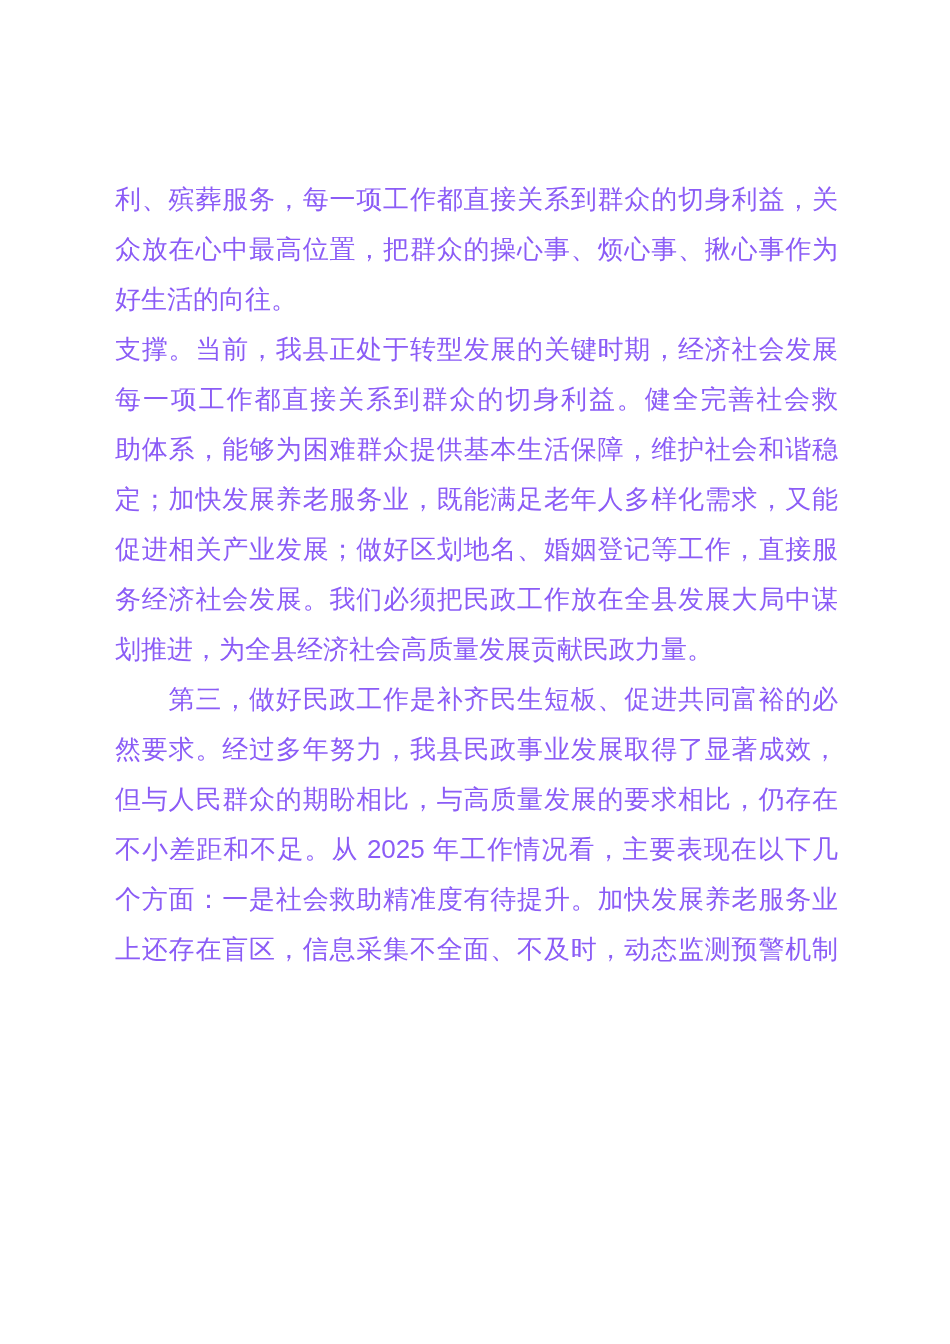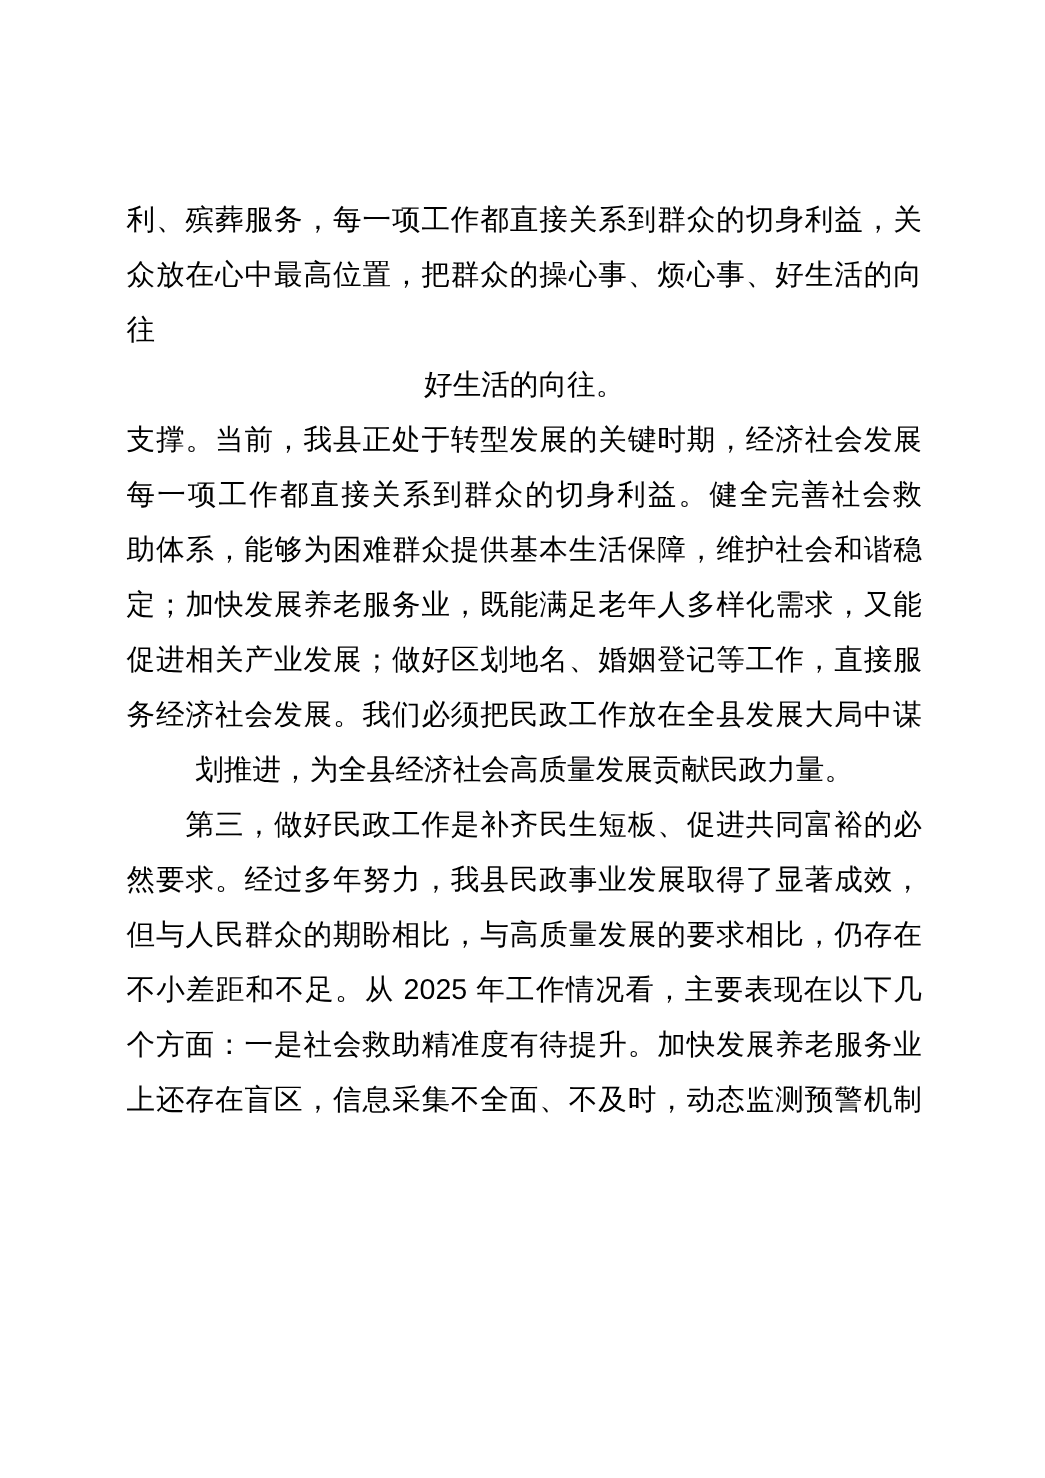--- a/index.html
+++ b/index.html
@@ -21,37 +21,37 @@
     position: absolute;
     left: 115px;
     top: 174px;
     width: 723px;
     font-size: 26px;
     line-height: 50px;
     color: #000000;
   }
   .paragraph { margin: 0; padding: 0; }
   .line {
-    text-align: center;
+    text-align: left;
     min-height: 50px;
   }
   .line.justify {
     text-align: justify;
     text-align-last: justify;
     text-justify: inter-character;
   }
 </style>
 </head>
 <body>
 
 <div class="page" style="background: rgb(255, 255, 255);">
-  <div class="text-block" style="color: #000000;">
+  <div class="text-block" style="color: #8b5cf6;">
       <div class="paragraph">
         <div class="line justify">利、殡葬服务，每一项工作都直接关系到群众的切身利益，关</div>
-        <div class="line justify">众放在心中最高位置，把群众的操心事、烦心事、好生活的向往</div>
+        <div class="line justify">众放在心中最高位置，把群众的操心事、烦心事、揪心事作为</div>
         <div class="line">好生活的向往。</div>
       </div>
       <div class="paragraph">
         <div class="line justify">支撑。当前，我县正处于转型发展的关键时期，经济社会发展</div>
         <div class="line justify">每一项工作都直接关系到群众的切身利益。健全完善社会救</div>
         <div class="line justify">助体系，能够为困难群众提供基本生活保障，维护社会和谐稳</div>
         <div class="line justify">定；加快发展养老服务业，既能满足老年人多样化需求，又能</div>
         <div class="line justify">促进相关产业发展；做好区划地名、婚姻登记等工作，直接服</div>
         <div class="line justify">务经济社会发展。我们必须把民政工作放在全县发展大局中谋</div>
         <div class="line">划推进，为全县经济社会高质量发展贡献民政力量。</div>

